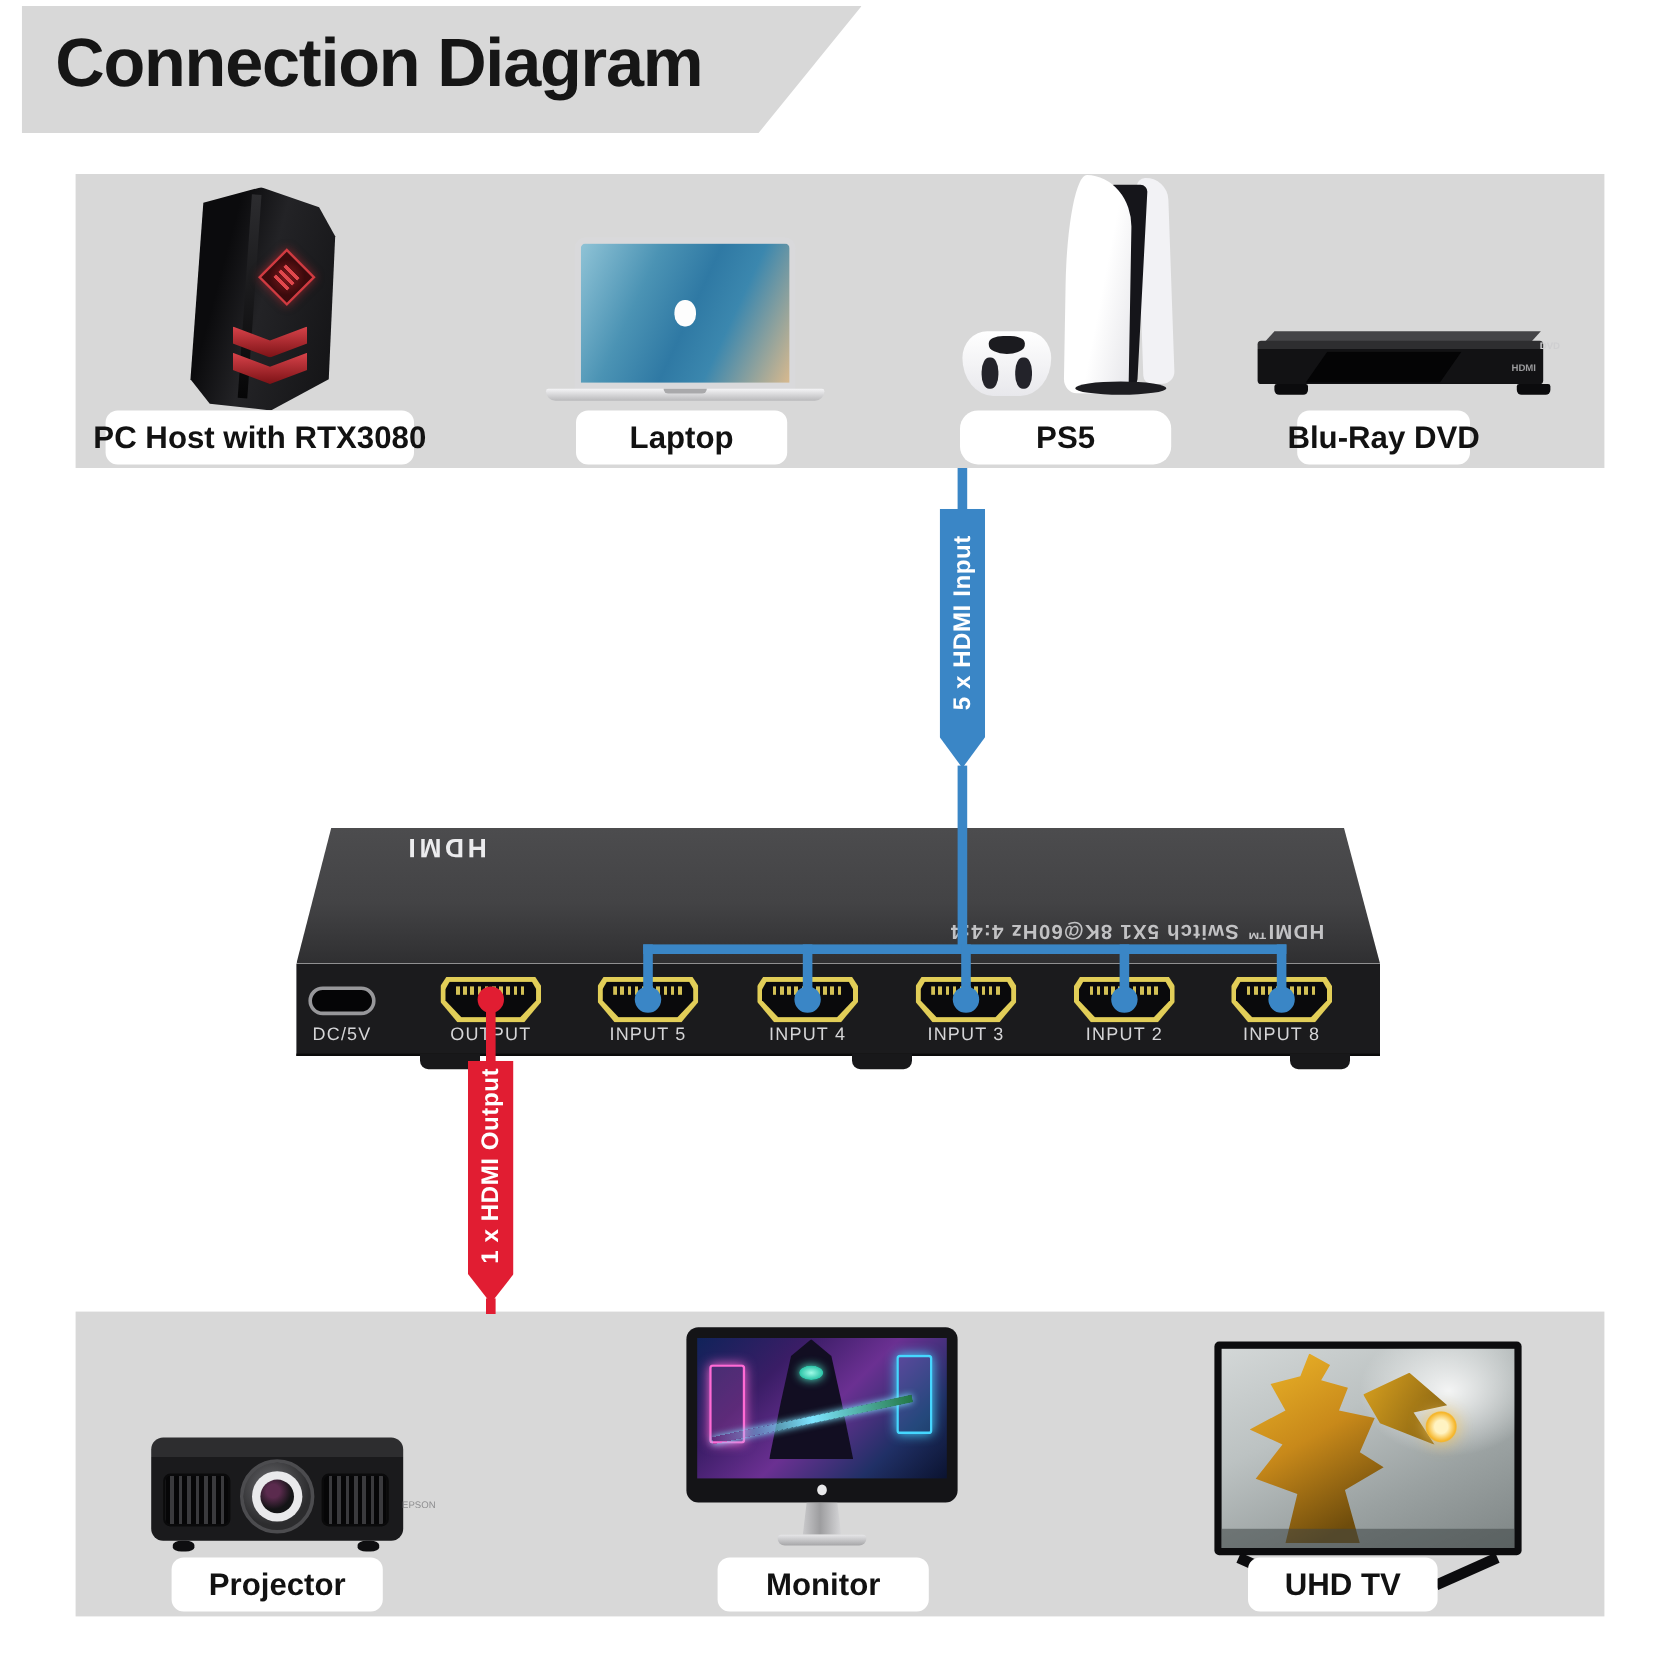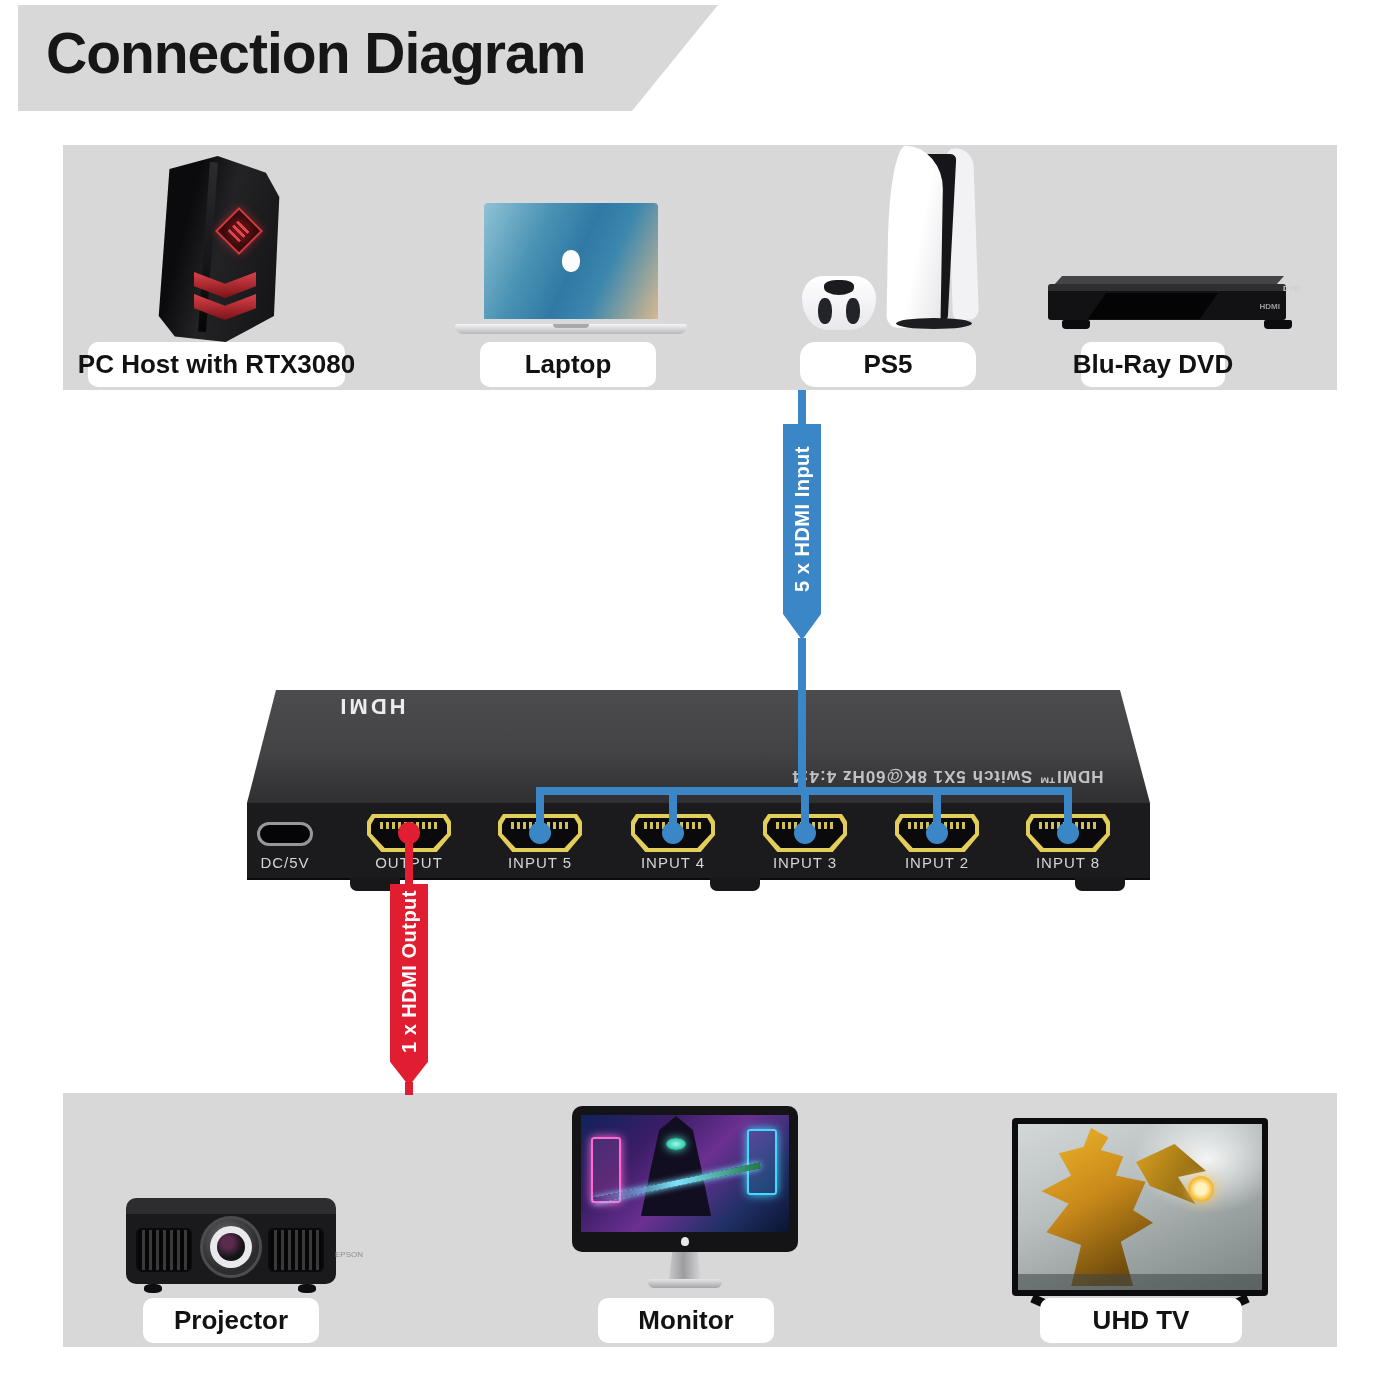--- a/index.html
+++ b/index.html
@@ -352,15 +352,15 @@
     <div class="art">
       <div class="cloud"></div>
       <div class="robot"></div>
       <div class="wing"></div>
       <div class="orb"></div>
       <div class="ground"></div>
     </div>
     <div class="leg l"></div>
     <div class="leg r"></div>
   </div>
-  <div class="abs dev-label" style="left:1040px;top:1298px;width:202px;text-align:right;">UHD TV</div>
+  <div class="abs dev-label" style="left:1040px;top:1298px;width:158px;text-align:right;">UHD TV</div>
 
 </div>
 
 </body></html>

